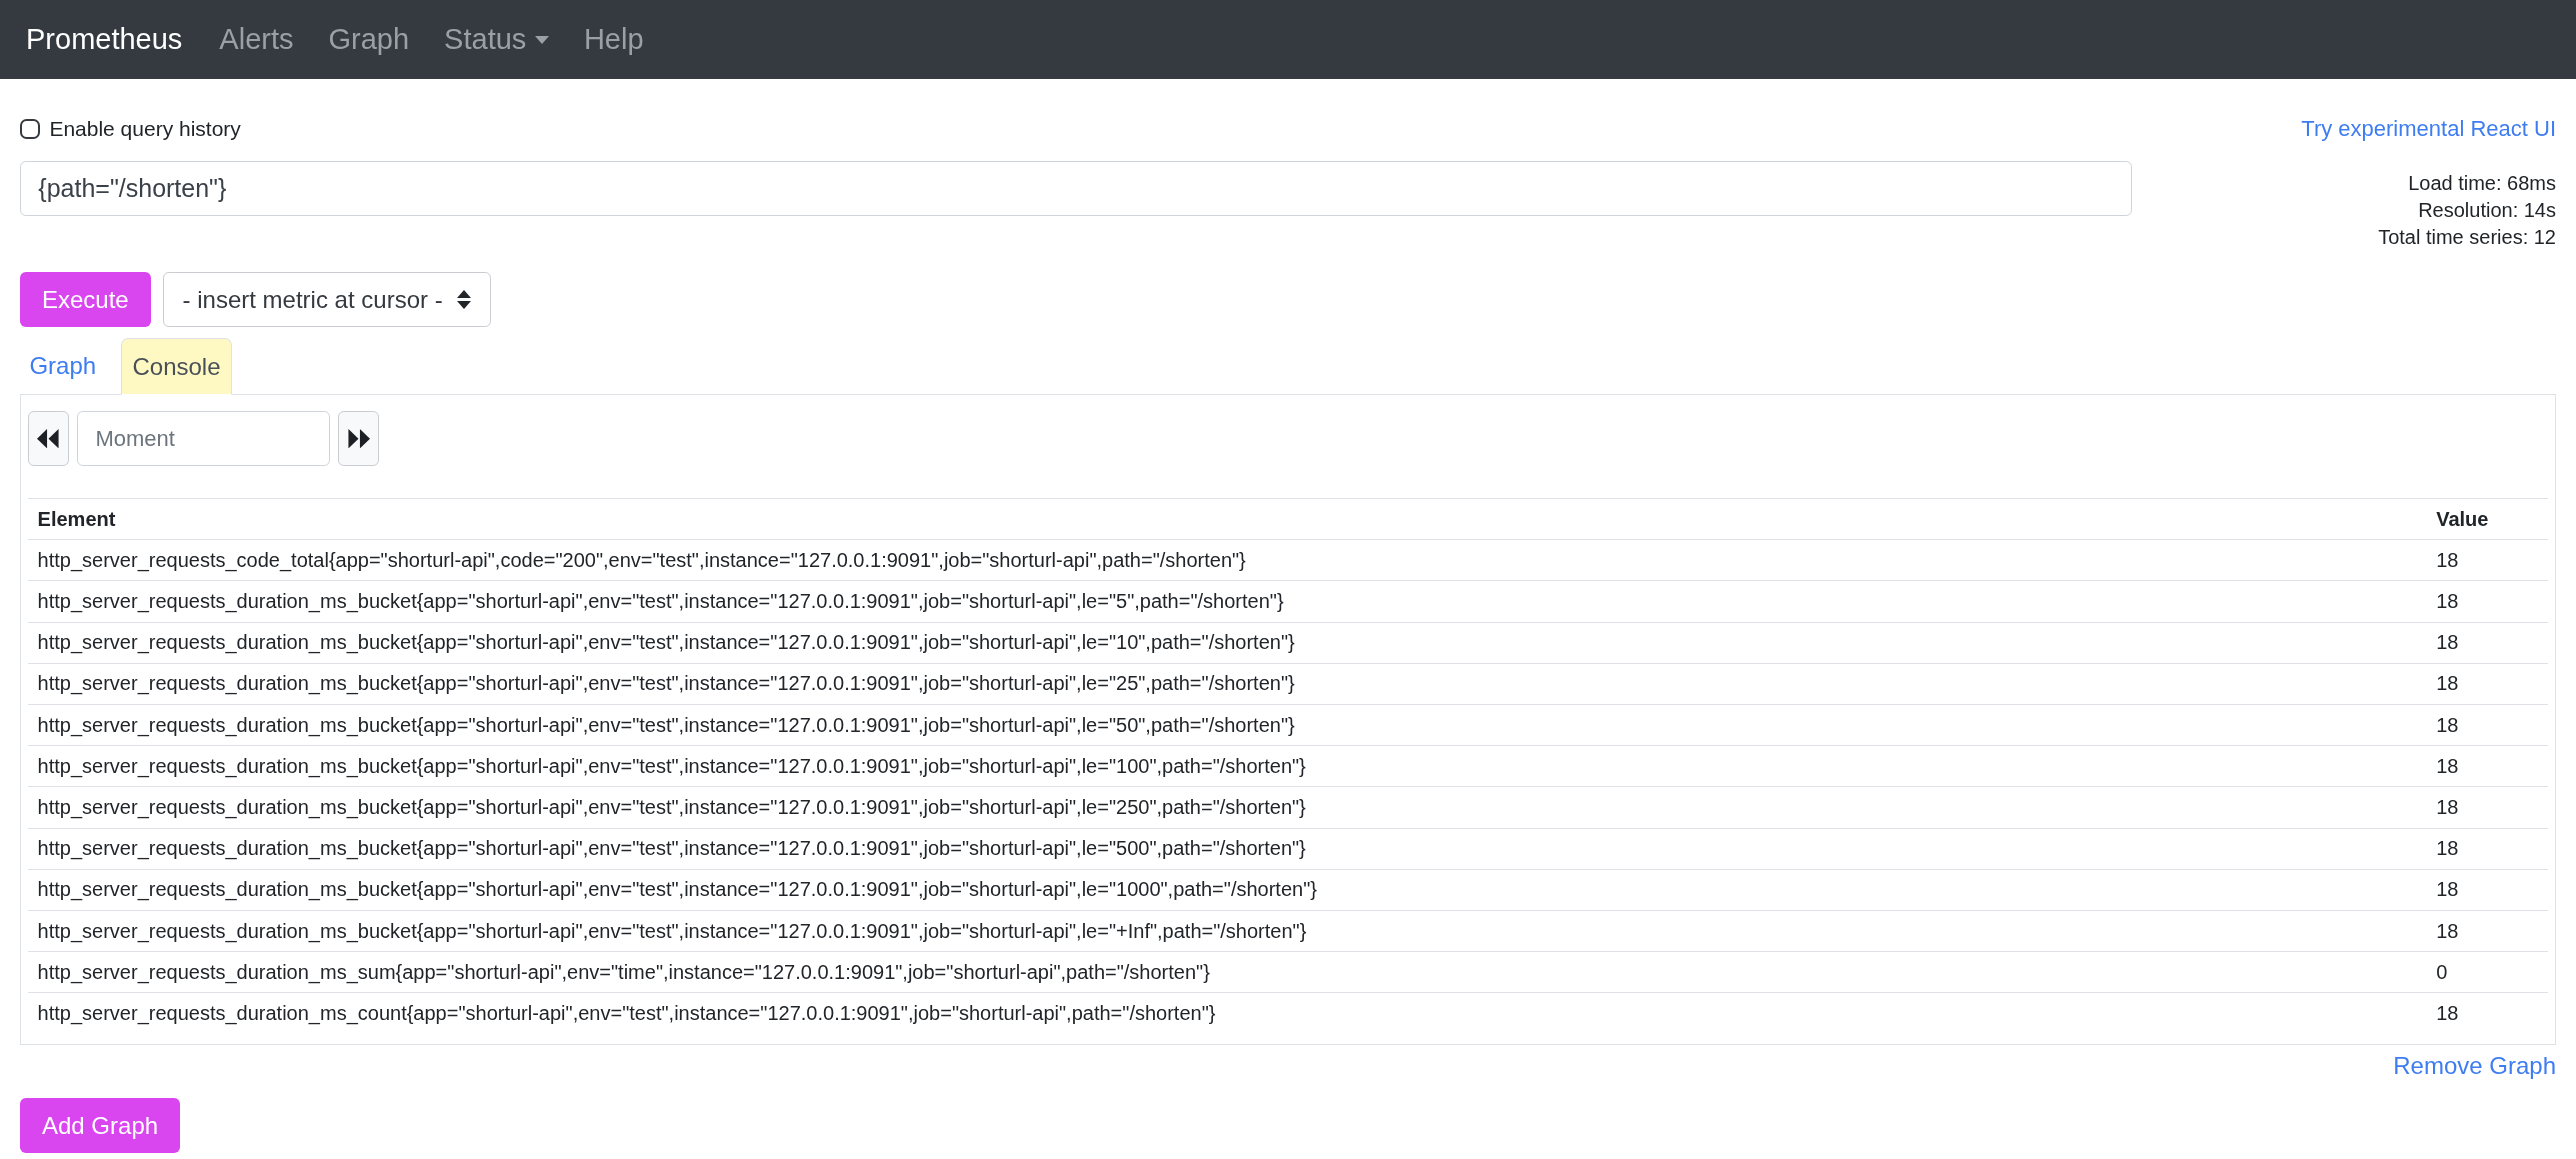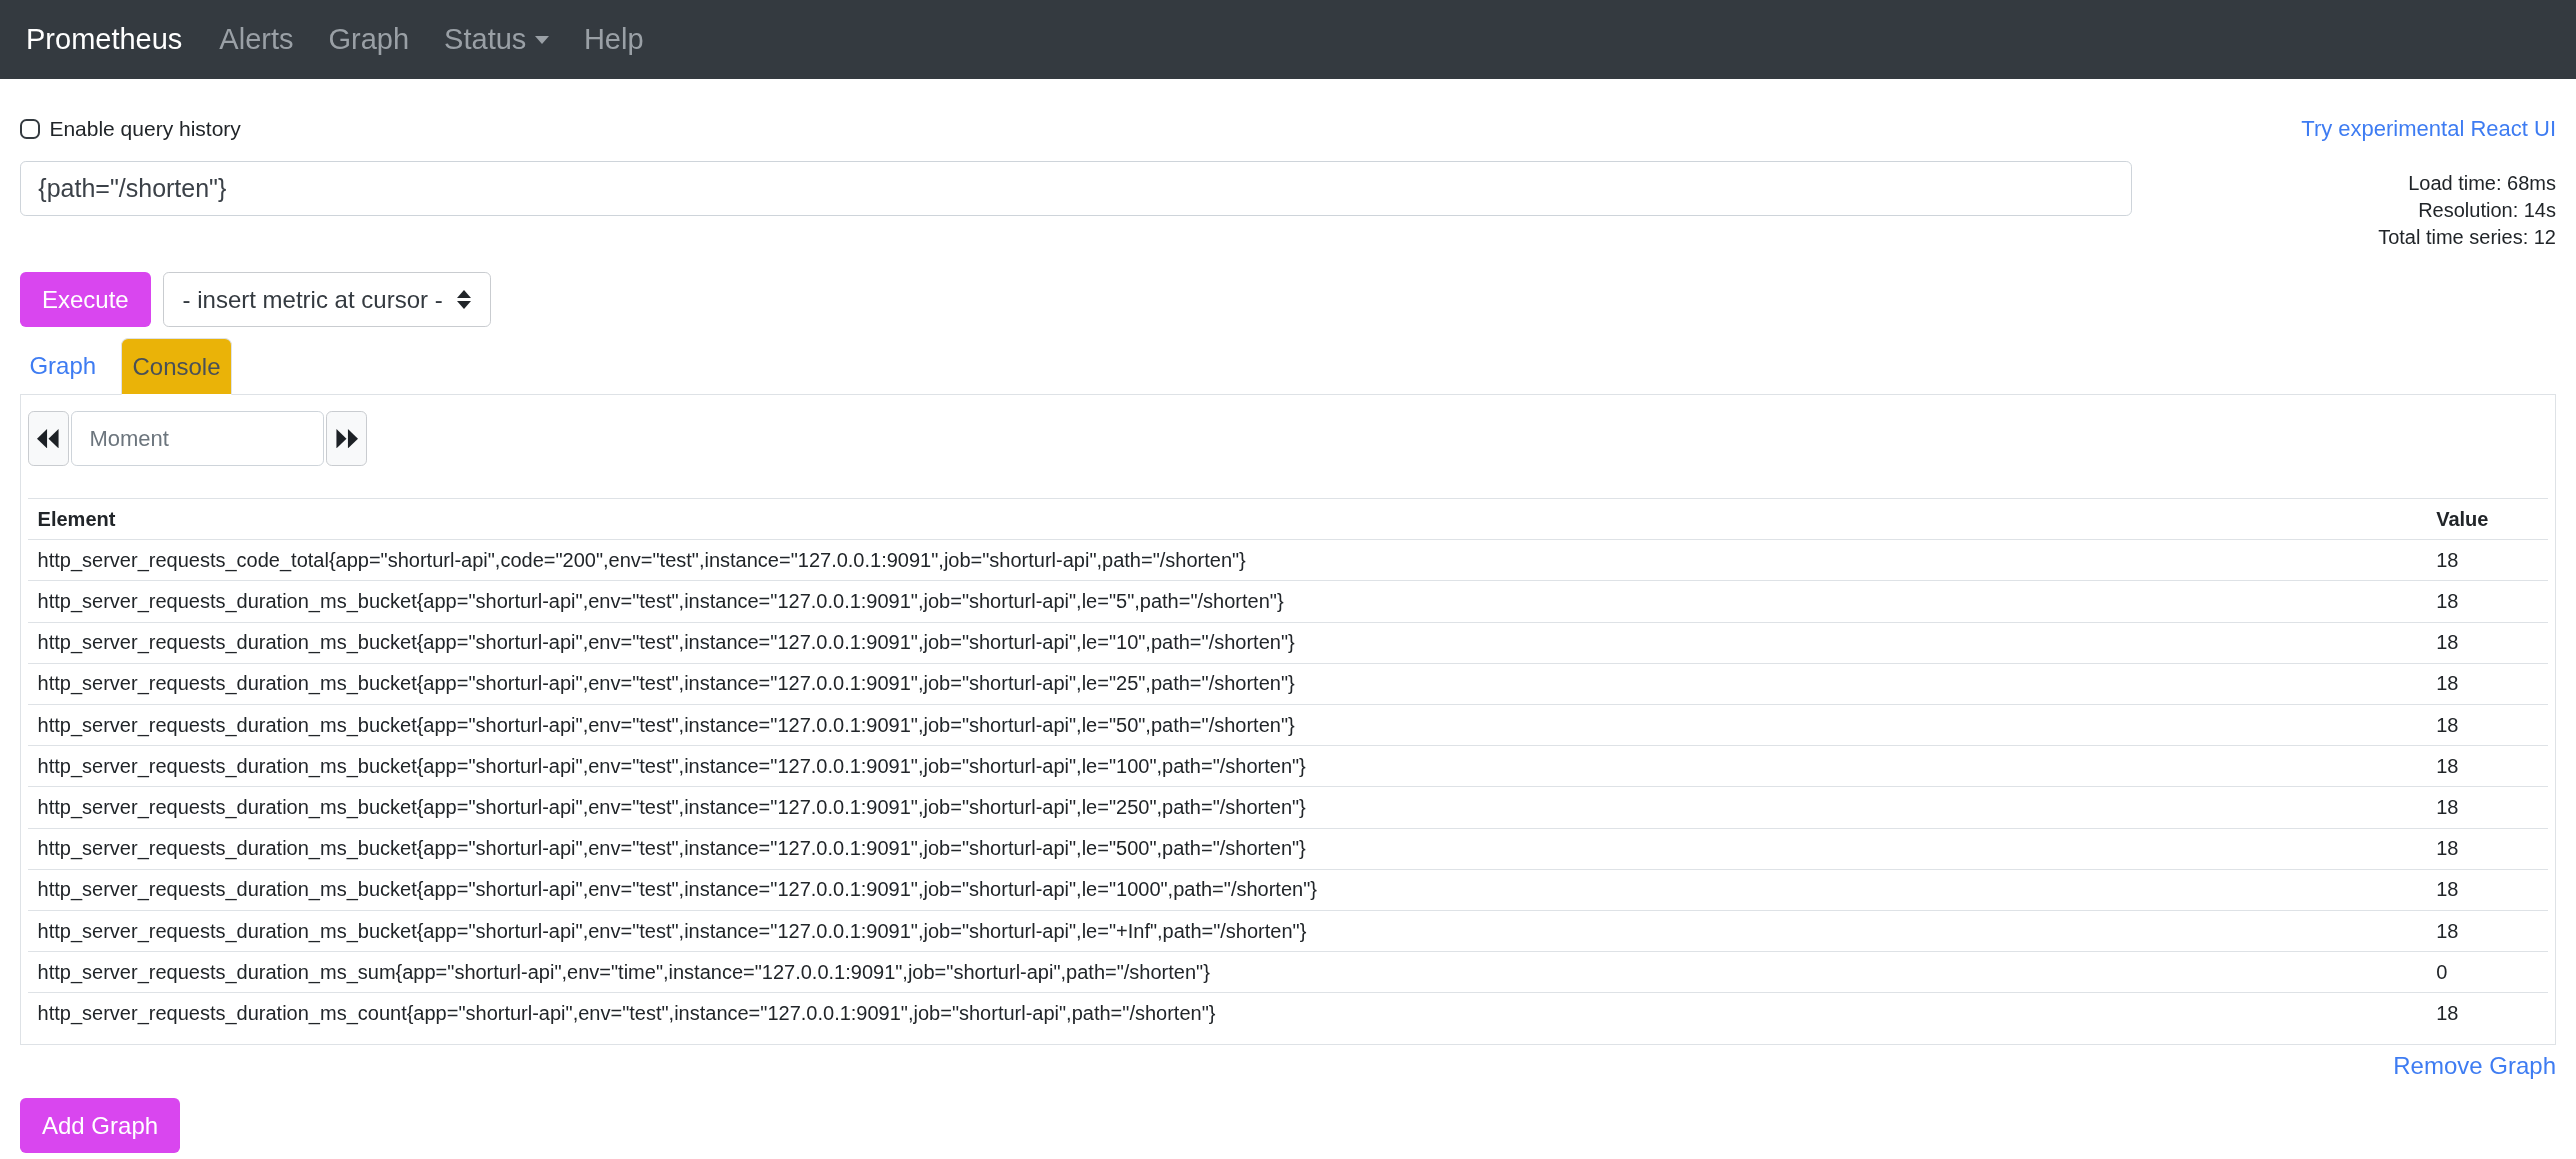--- a/index.html
+++ b/index.html
@@ -85,33 +85,33 @@
     width: 0; height: 0;
     border-left: 7.2px solid transparent; border-right: 7.2px solid transparent;
     border-top: 8px solid #212529;
   }
 
   
   .tabs { margin-top: 10.8px; display: flex; border-bottom: 1.4px solid #dee2e6; }
   .tab { font-size: 24px; padding: 13.7px 9.4px; cursor: pointer; }
   .tab-graph { color: #3e7cf2; }
   .tab-console {
-    margin-left: 16px; color: #495057; background: #eab308;
+    margin-left: 16px; color: #495057; background: #fef9c3;
     border: 1.4px solid #dee2e6; border-bottom: 1.4px solid #fff;
     margin-bottom: -1.4px; border-radius: 7.2px 7.2px 0 0;
     padding: 13.7px 10px;
     text-align: right;
   }
 
   
   .panel {
     border: 1.4px solid #dee2e6; border-top: none;
     padding: 16px 7.2px 10px 7.2px;
   }
-  .moment-row { display: flex; gap: 2px; align-items: flex-end; }
+  .moment-row { display: flex; gap: 8px; align-items: flex-end; }
   .nav-btn {
     width: 41px; height: 55px;
     background: #f8f9fa; border: 1.4px solid #c9ccd0; border-radius: 5.8px;
     display: flex; align-items: center; justify-content: center; cursor: pointer;
   }
   .moment-input {
     width: 253px; height: 55px;
     border: 1.4px solid #ced4da; border-radius: 5.8px;
     padding: 0 17.3px; font-size: 22px; color: #212529;
     font-family: "Liberation Sans", "DejaVu Sans", sans-serif;

